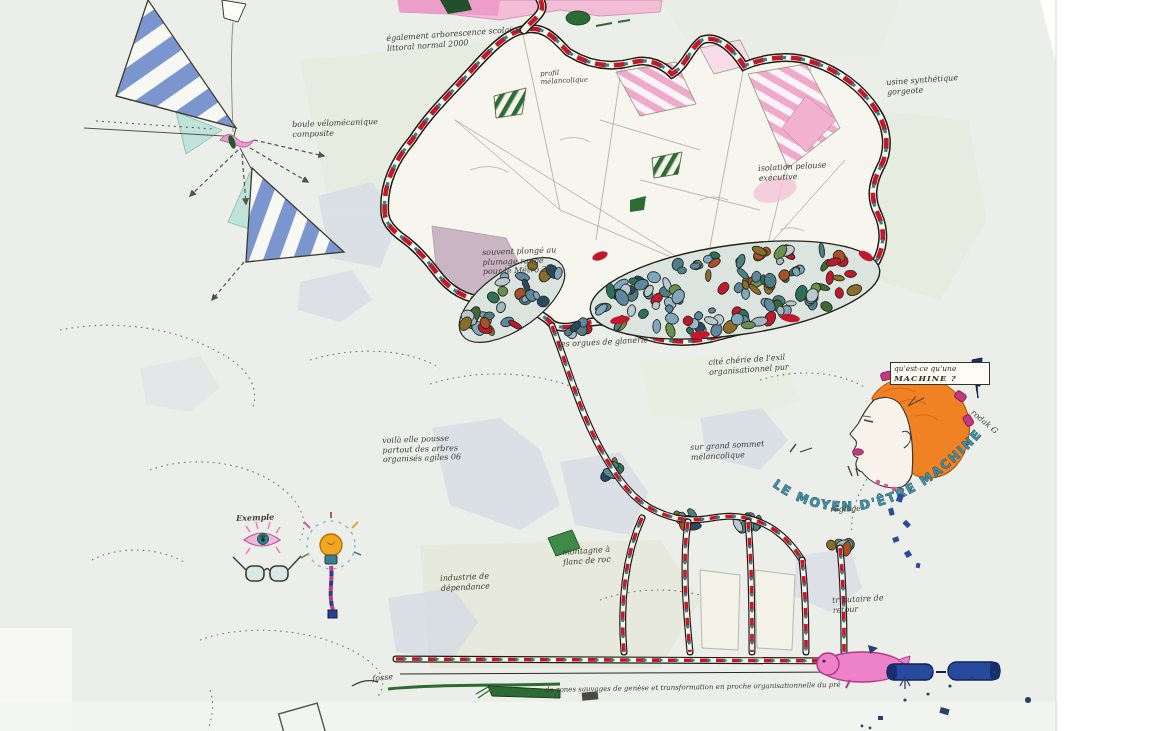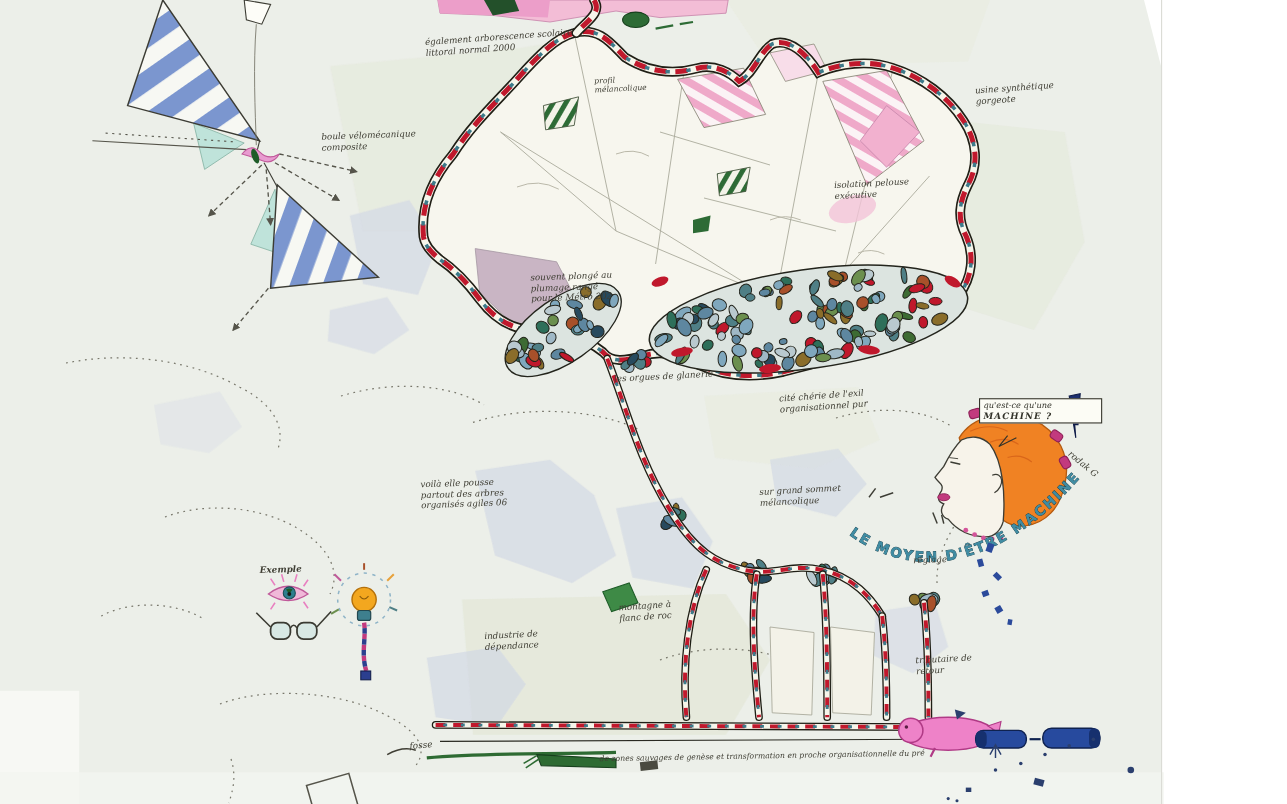--- a/index.html
+++ b/index.html
@@ -14,21 +14,21 @@
   .w-lg .u-black{stroke-width:9;}
   .w-lg .u-cream{stroke-width:6;}
   .w-lg .u-red{stroke-width:4.6;stroke-dasharray:11 8;}
   .w-lg .u-teal{stroke-width:3.2;stroke-dasharray:4 15;}
   .dotline{fill:none;stroke:#77766a;stroke-width:1.1;stroke-dasharray:1.6 4.2;}
   .parcel-line{stroke:#a9a89a;stroke-width:.8;fill:none;}
   .pencil{stroke:#b9b7a8;stroke-width:.9;fill:none;}
   .ann{position:absolute;font:italic 8px "DejaVu Serif",serif;color:#3f3e34;
        line-height:1.2;white-space:pre-line;transform-origin:left top;}
   .ann.small{font-size:7px;}
-  .bubble{position:absolute;left:890px;top:362px;width:112px;border:1.2px solid #33332a;
+  .bubble{position:absolute;left:890px;top:362px;width:100px;border:1.2px solid #33332a;
           background:#fcfcf5;padding:1px 3px;box-sizing:border-box;}
   .bubble .l1{display:block;font:italic 7.5px "DejaVu Serif",serif;color:#33332a;}
   .bubble .l2{display:block;font:bold italic 8px "DejaVu Serif",serif;color:#33332a;letter-spacing:1px;}
   .arc-caption{font:bold 12.5px "DejaVu Sans",sans-serif;letter-spacing:2px;
                fill:#3f8ca3;stroke:#16404e;stroke-width:.7;paint-order:stroke;}
 </style>
 </head>
 <body>
 
 <div class="stage">

